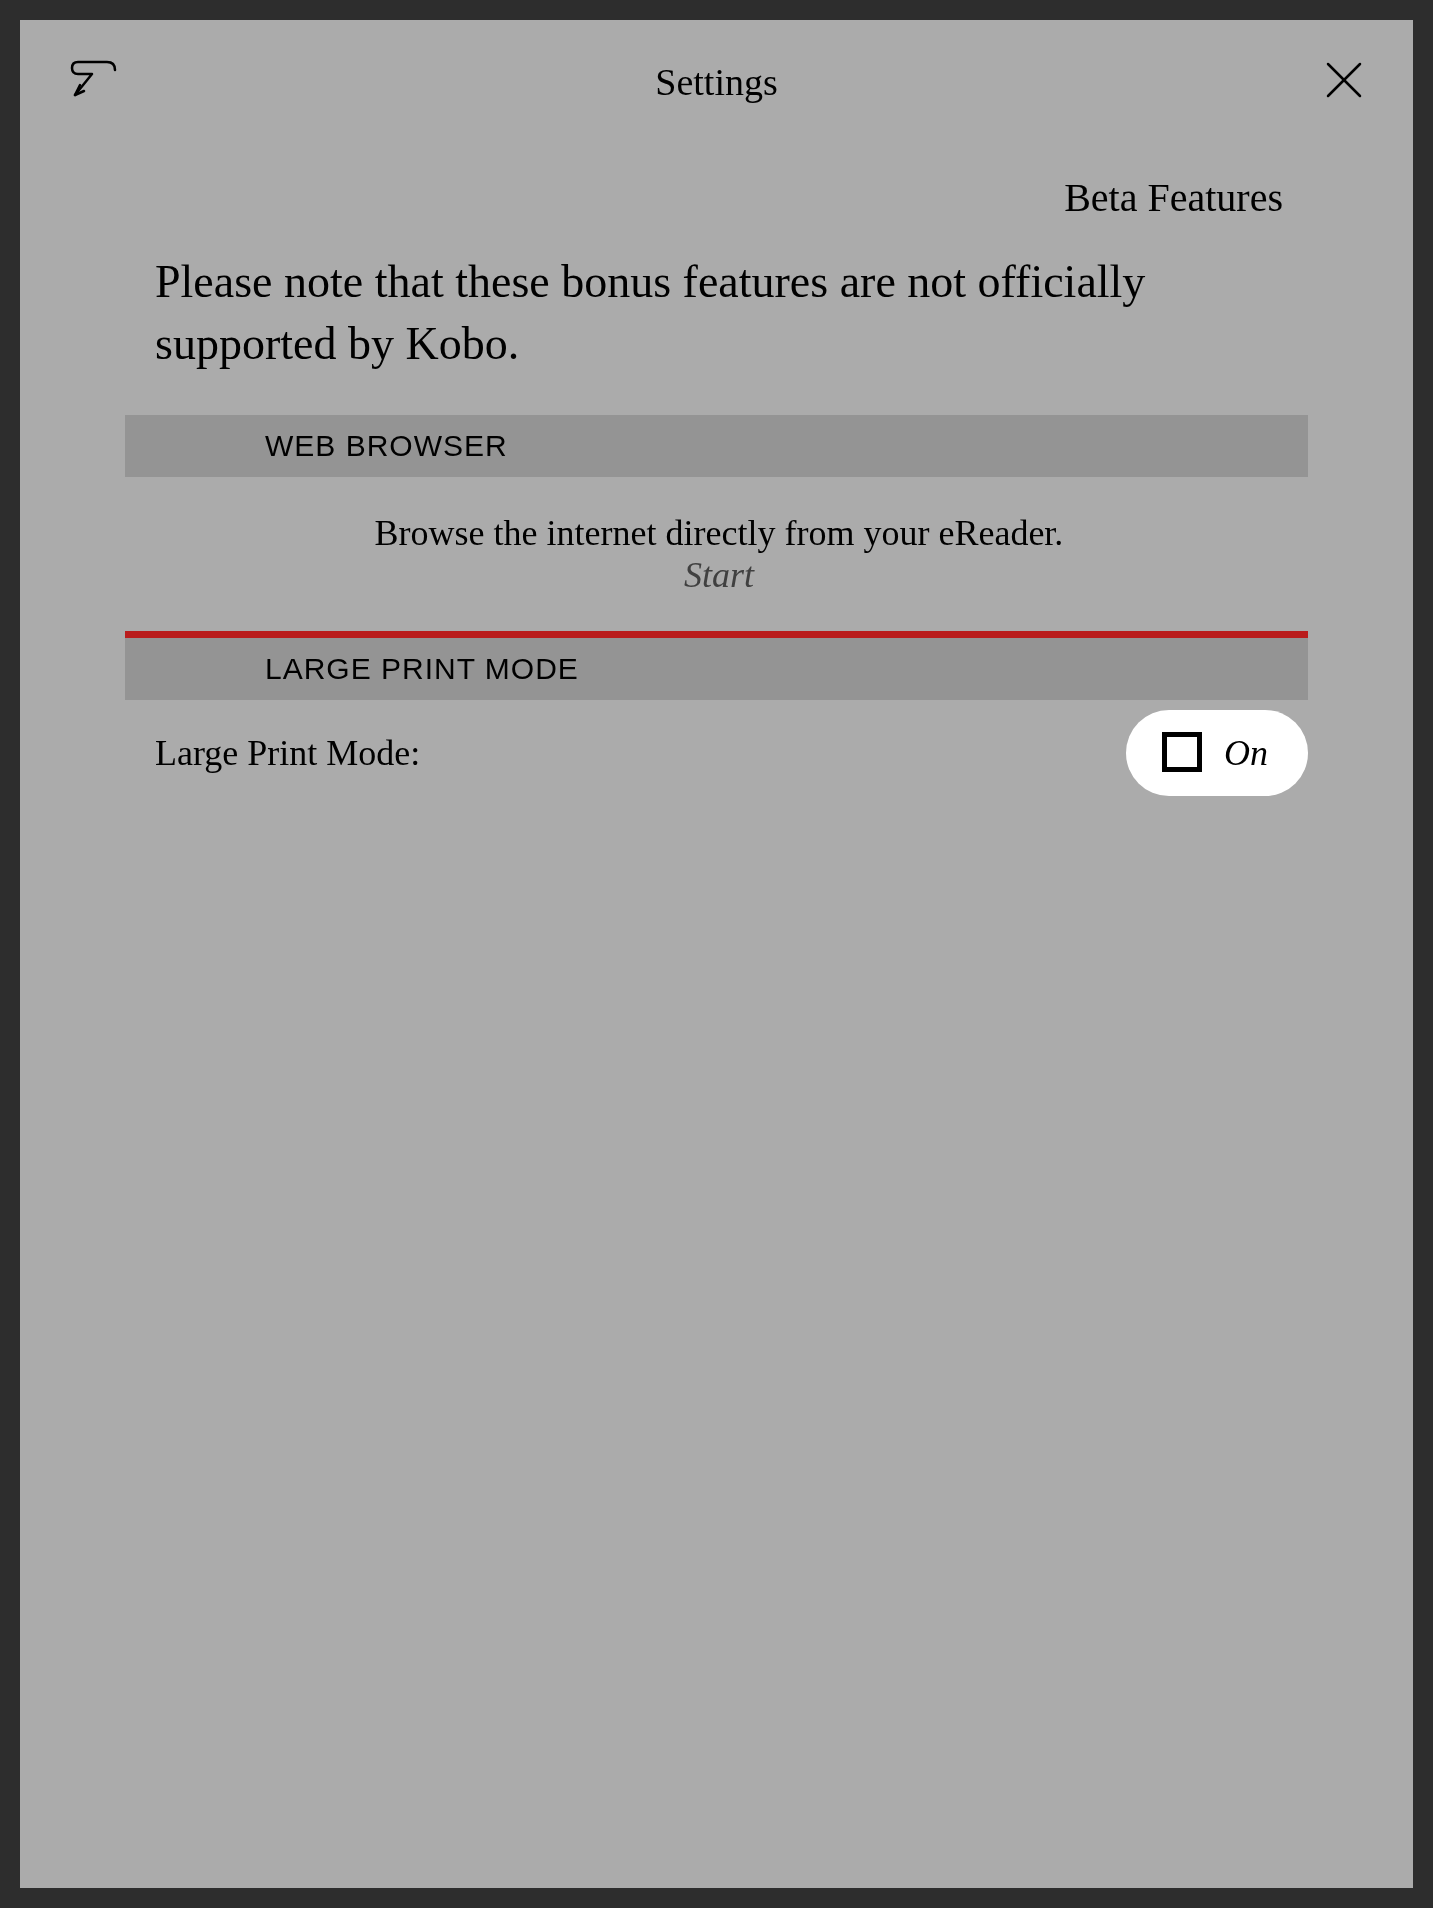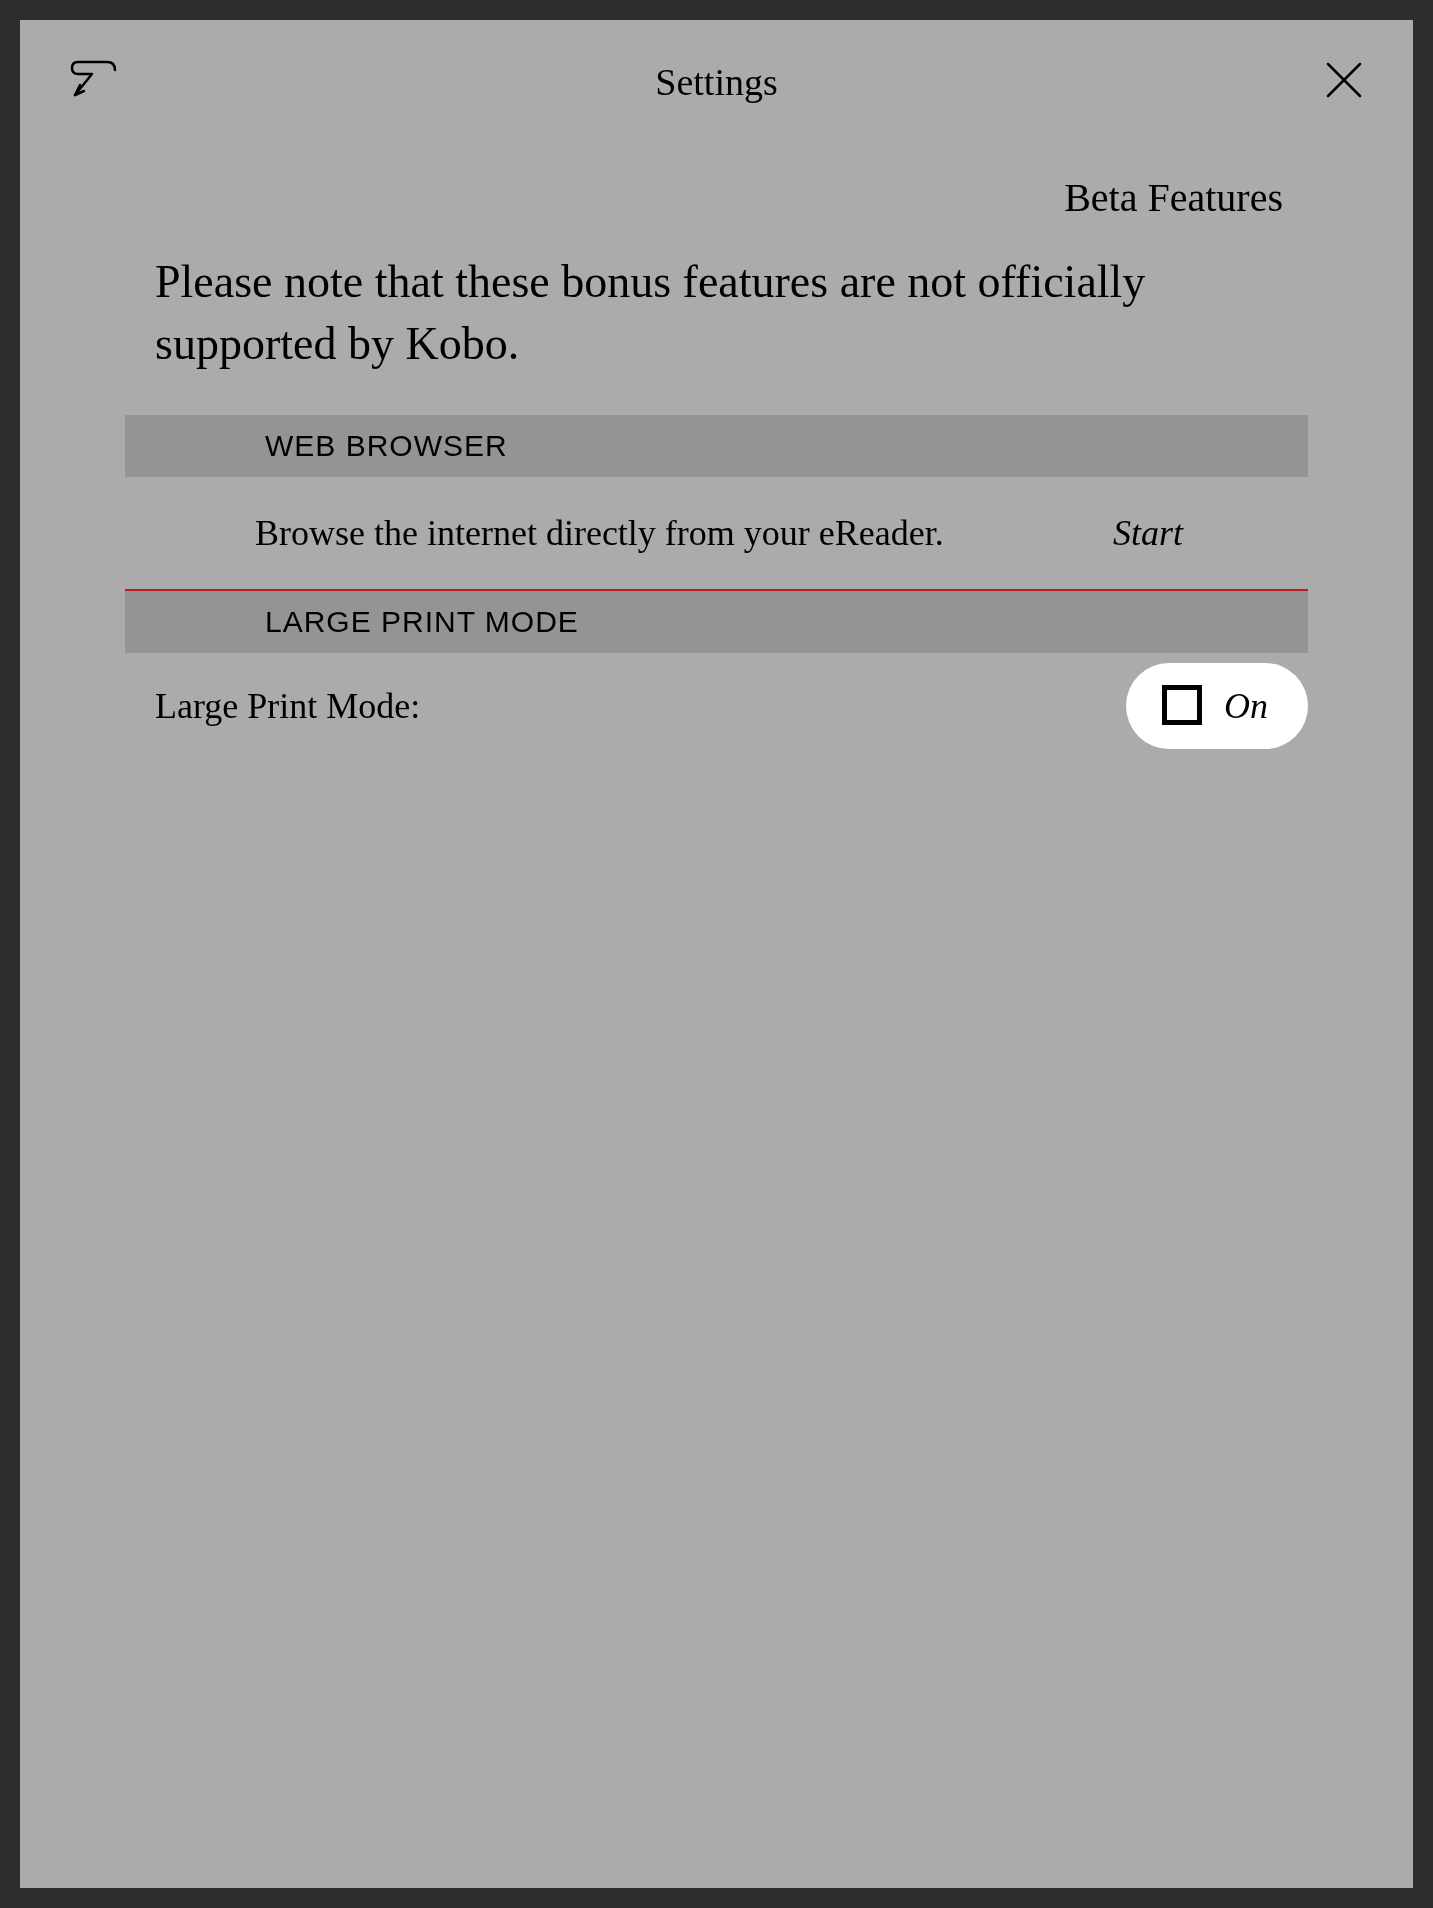--- a/index.html
+++ b/index.html
@@ -78,39 +78,40 @@
       font-weight: normal;
       color: #000;
       letter-spacing: 1px;
       margin: 0 105px;
     }
     .section-row {
       display: flex;
       align-items: center;
       justify-content: space-between;
       padding: 35px 125px 35px 130px;
-      border-bottom: 2px solid #b91c1c;
+      border-bottom: 7px solid #b91c1c;
       margin: 0 105px;
+      flex-direction: column;
     }
     .section-row-no-border {
       display: flex;
       align-items: center;
       justify-content: space-between;
       padding: 32px 0 35px 130px;
       margin: 0 0 0 5px;
       position: relative;
     }
     .row-text {
       font-size: 36px;
       color: #000;
     }
     .start-link {
       font-size: 36px;
       font-style: italic;
-      color: #000000;
+      color: #404040;
       cursor: pointer;
       text-align: right;
     }
     .toggle-pill {
       background: #ffffff;
       border-radius: 60px;
       padding: 22px 40px 22px 36px;
       display: flex;
       align-items: flex-start;
       gap: 22px;

